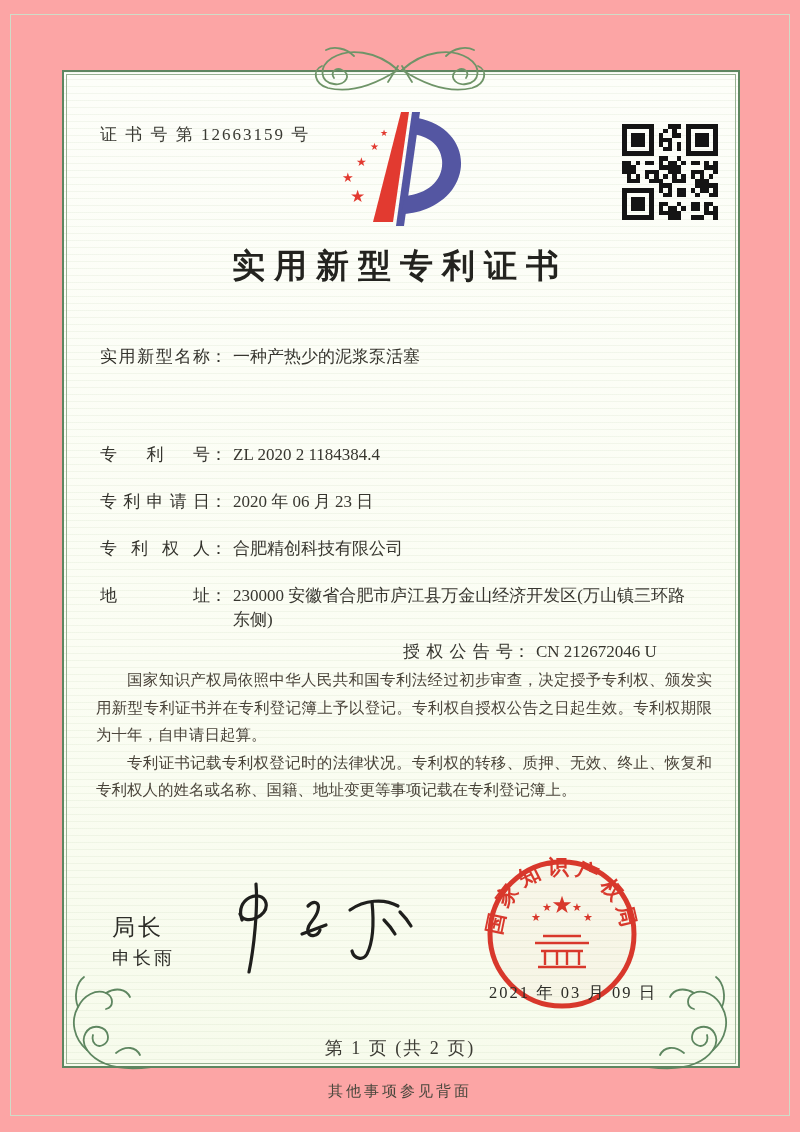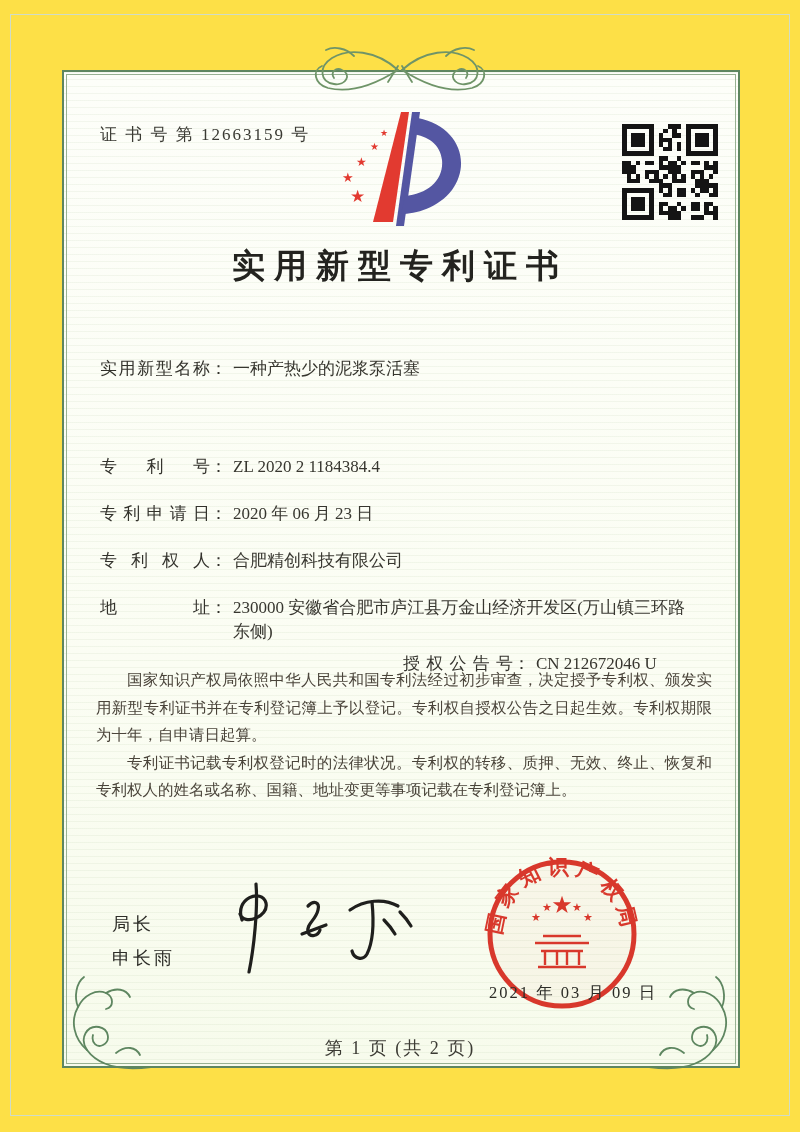--- a/index.html
+++ b/index.html
@@ -1,17 +1,17 @@
 <!DOCTYPE html>
 <html><head>
 <meta charset="utf-8">
 <style>
   html,body{margin:0;padding:0;background:#fff;}
   .sheet{
-    position:relative;width:800px;height:1132px;background:#fde047;
+    position:relative;width:800px;height:1132px;background:#fca5a5;
     font-family:"Liberation Serif","DejaVu Serif",serif;overflow:hidden;
   }
   .outer-frame{
     position:absolute;left:10px;top:14px;right:10px;bottom:16px;
     border:1px solid #cfdcc8;pointer-events:none;
   }
   .inner-border{
     position:absolute;left:62px;top:70px;width:678px;height:998px;
     border:2px solid #5e8660;box-sizing:border-box;
     background:
@@ -25,35 +25,35 @@
   .ornament{position:absolute;pointer-events:none;}
   .cert-number{
     position:absolute;left:100px;top:123px;font-size:17px;letter-spacing:2px;color:#3a3a33;
   }
   .logo{position:absolute;left:338px;top:110px;width:130px;height:126px;}
   .qr{position:absolute;left:622px;top:124px;width:96px;height:96px;}
   .title{
     position:absolute;left:0;right:0;top:244px;text-align:center;
     font-size:33px;font-weight:600;letter-spacing:9px;color:#23231f;
   }
-  .frow{position:absolute;left:100px;width:616px;font-size:17px;color:#37362f;line-height:24px;margin-top:12px;}
+  .frow{position:absolute;left:100px;width:616px;font-size:17px;color:#37362f;line-height:24px;}
   .flabel{
     display:inline-block;width:110px;text-align:justify;text-align-last:justify;
     vertical-align:top;color:#33322c;
   }
   .fcolon{display:inline-block;vertical-align:top;margin-right:6px;color:#33322c;}
   .fvalue{display:inline-block;vertical-align:top;}
   .fvalue.wrap{width:455px;}
   .pair2{position:absolute;left:303px;top:0;}
   .body-text{
     position:absolute;left:96px;top:666px;width:616px;
     font-size:15.5px;line-height:1.78;color:#4a443a;text-align:justify;
   }
   .body-text p{margin:0;text-indent:2em;}
-  .sig-title{position:absolute;left:112px;top:912px;font-size:18px;letter-spacing:3px;color:#2d2d28;}
+  .sig-title{position:absolute;left:112px;top:912px;font-size:23px;letter-spacing:3px;color:#2d2d28;}
   .sig-name{position:absolute;left:112px;top:946px;font-size:18px;letter-spacing:3px;color:#2d2d28;}
   .sig-script{position:absolute;left:212px;top:876px;width:220px;height:104px;}
   .seal{position:absolute;left:483px;top:855px;width:158px;height:158px;}
   .seal-date{
     position:absolute;left:489px;top:982px;font-size:16.5px;letter-spacing:2px;color:#2c2c27;
   }
   .page-footer{
     position:absolute;left:0;right:0;top:1036px;text-align:center;
     font-size:18px;letter-spacing:2px;color:#3c3b34;
   }
@@ -322,14 +322,15 @@
         <path d="M52,88 L106,88"></path>
         <path d="M58,96 L100,96"></path>
         <path d="M62,96 L62,110 M74,96 L74,110 M84,96 L84,110 M96,96 L96,110"></path>
         <path d="M55,112 L103,112"></path>
       </g>
     </g>
   </svg>
   <div class="seal-date">2021 年 03 月 09 日</div>
 
   <div class="page-footer">第 1 页 (共 2 页)</div>
+  <div class="back-note">其他事项参见背面</div>
 
 </div>
 
 </body></html>

